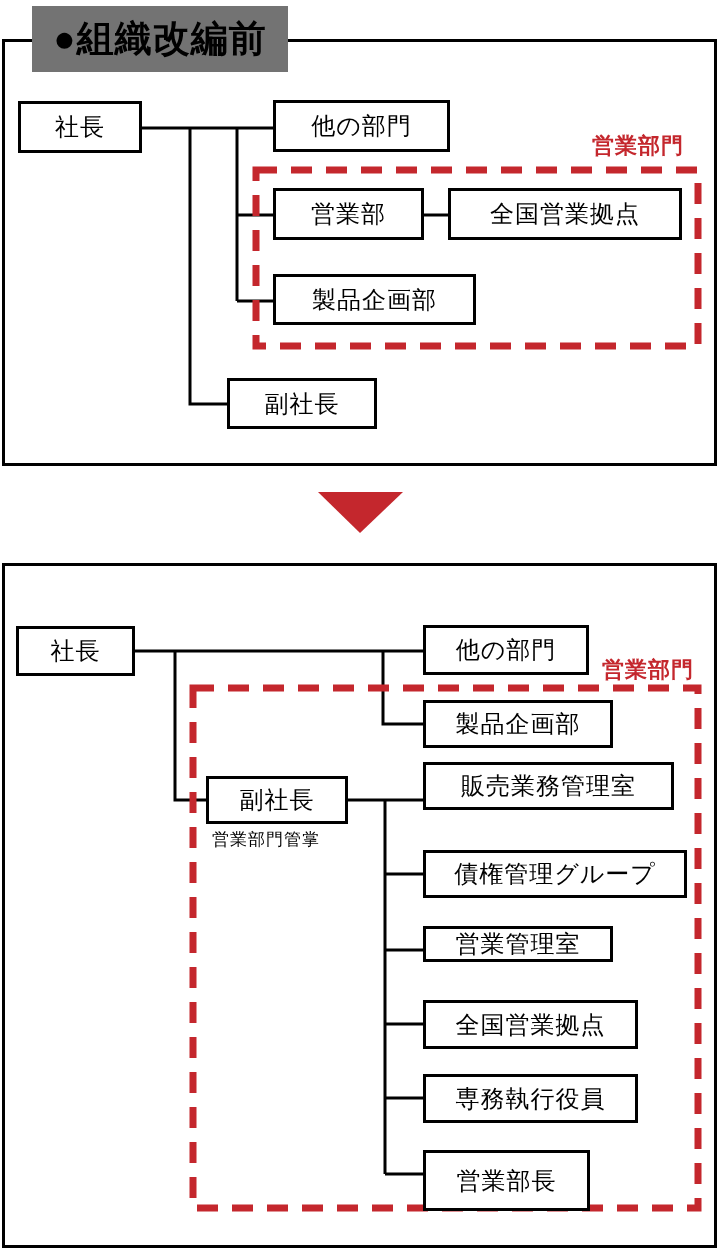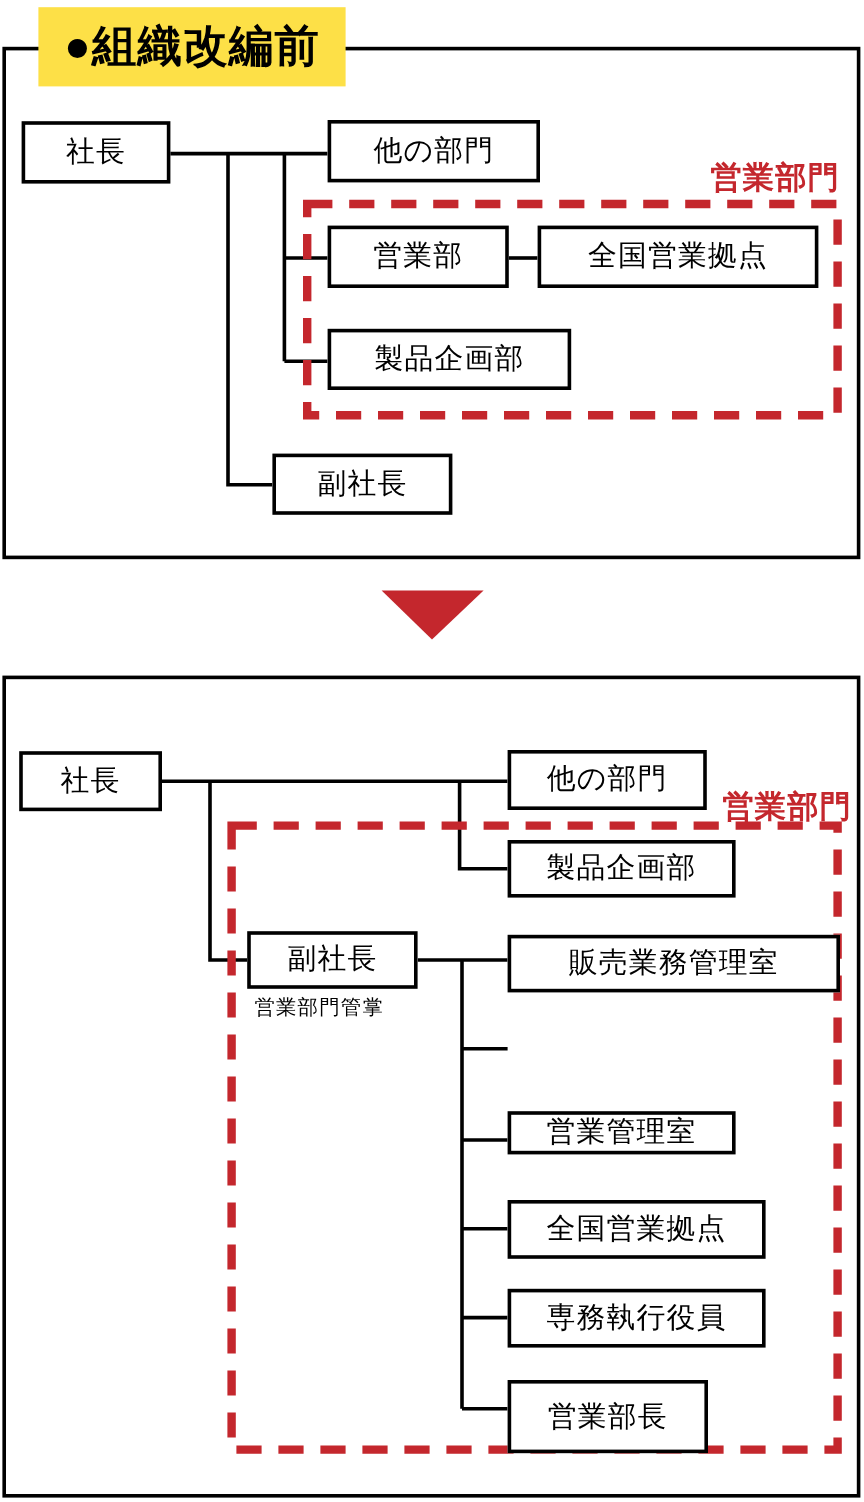--- a/index.html
+++ b/index.html
@@ -21,28 +21,28 @@
   }
   .node {
     position: absolute; z-index: 2;
     background: #fff; border: 3px solid #000;
     display: flex; align-items: center; justify-content: center;
     font-size: 24px; line-height: 1; letter-spacing: 1px;
     white-space: nowrap;
   }
   .hdr {
     position: absolute; z-index: 3;
-    background: #fde047;
+    background: #737373;
     display: flex; align-items: center; justify-content: center;
     font-size: 37px; font-weight: bold; letter-spacing: 1px;
     white-space: nowrap;
   }
   .divlabel {
     position: absolute; z-index: 2;
-    color: #c4272d; font-size: 26px; font-weight: bold;
+    color: #c4272d; font-size: 22px; font-weight: bold;
     letter-spacing: 1px; white-space: nowrap;
   }
   .note {
     position: absolute; z-index: 2;
     font-size: 17px; font-weight: normal; letter-spacing: 1px;
     white-space: nowrap;
   }
 </style>
 </head>
 <body>
@@ -94,19 +94,20 @@
   <div class="node" style="left:227px; top:378px; width:150px; height:51px">副社長</div>
 
 
   <div class="divlabel" style="left:602px; top:655px">営業部門</div>
 
   <div class="node" style="left:16px;  top:626px;  width:119px; height:50px">社長</div>
   <div class="node" style="left:423px; top:625px;  width:166px; height:50px">他の部門</div>
   <div class="node" style="left:423px; top:700px;  width:190px; height:48px">製品企画部</div>
   <div class="node" style="left:206px; top:776px;  width:142px; height:48px">副社長</div>
   <div class="note" style="left:212px; top:828px">営業部門管掌</div>
-  <div class="node" style="left:423px; top:779px;  width:277px; height:48px">販売業務管理室</div>
+  <div class="node" style="left:423px; top:762px;  width:251px; height:48px">販売業務管理室</div>
+  <div class="node" style="left:423px; top:850px;  width:264px; height:48px">債権管理グループ</div>
   <div class="node" style="left:423px; top:926px;  width:190px; height:36px">営業管理室</div>
   <div class="node" style="left:423px; top:1000px; width:215px; height:49px">全国営業拠点</div>
   <div class="node" style="left:423px; top:1074px; width:215px; height:49px">専務執行役員</div>
   <div class="node" style="left:423px; top:1150px; width:167px; height:61px">営業部長</div>
 
 </div>
 
 </body></html>

